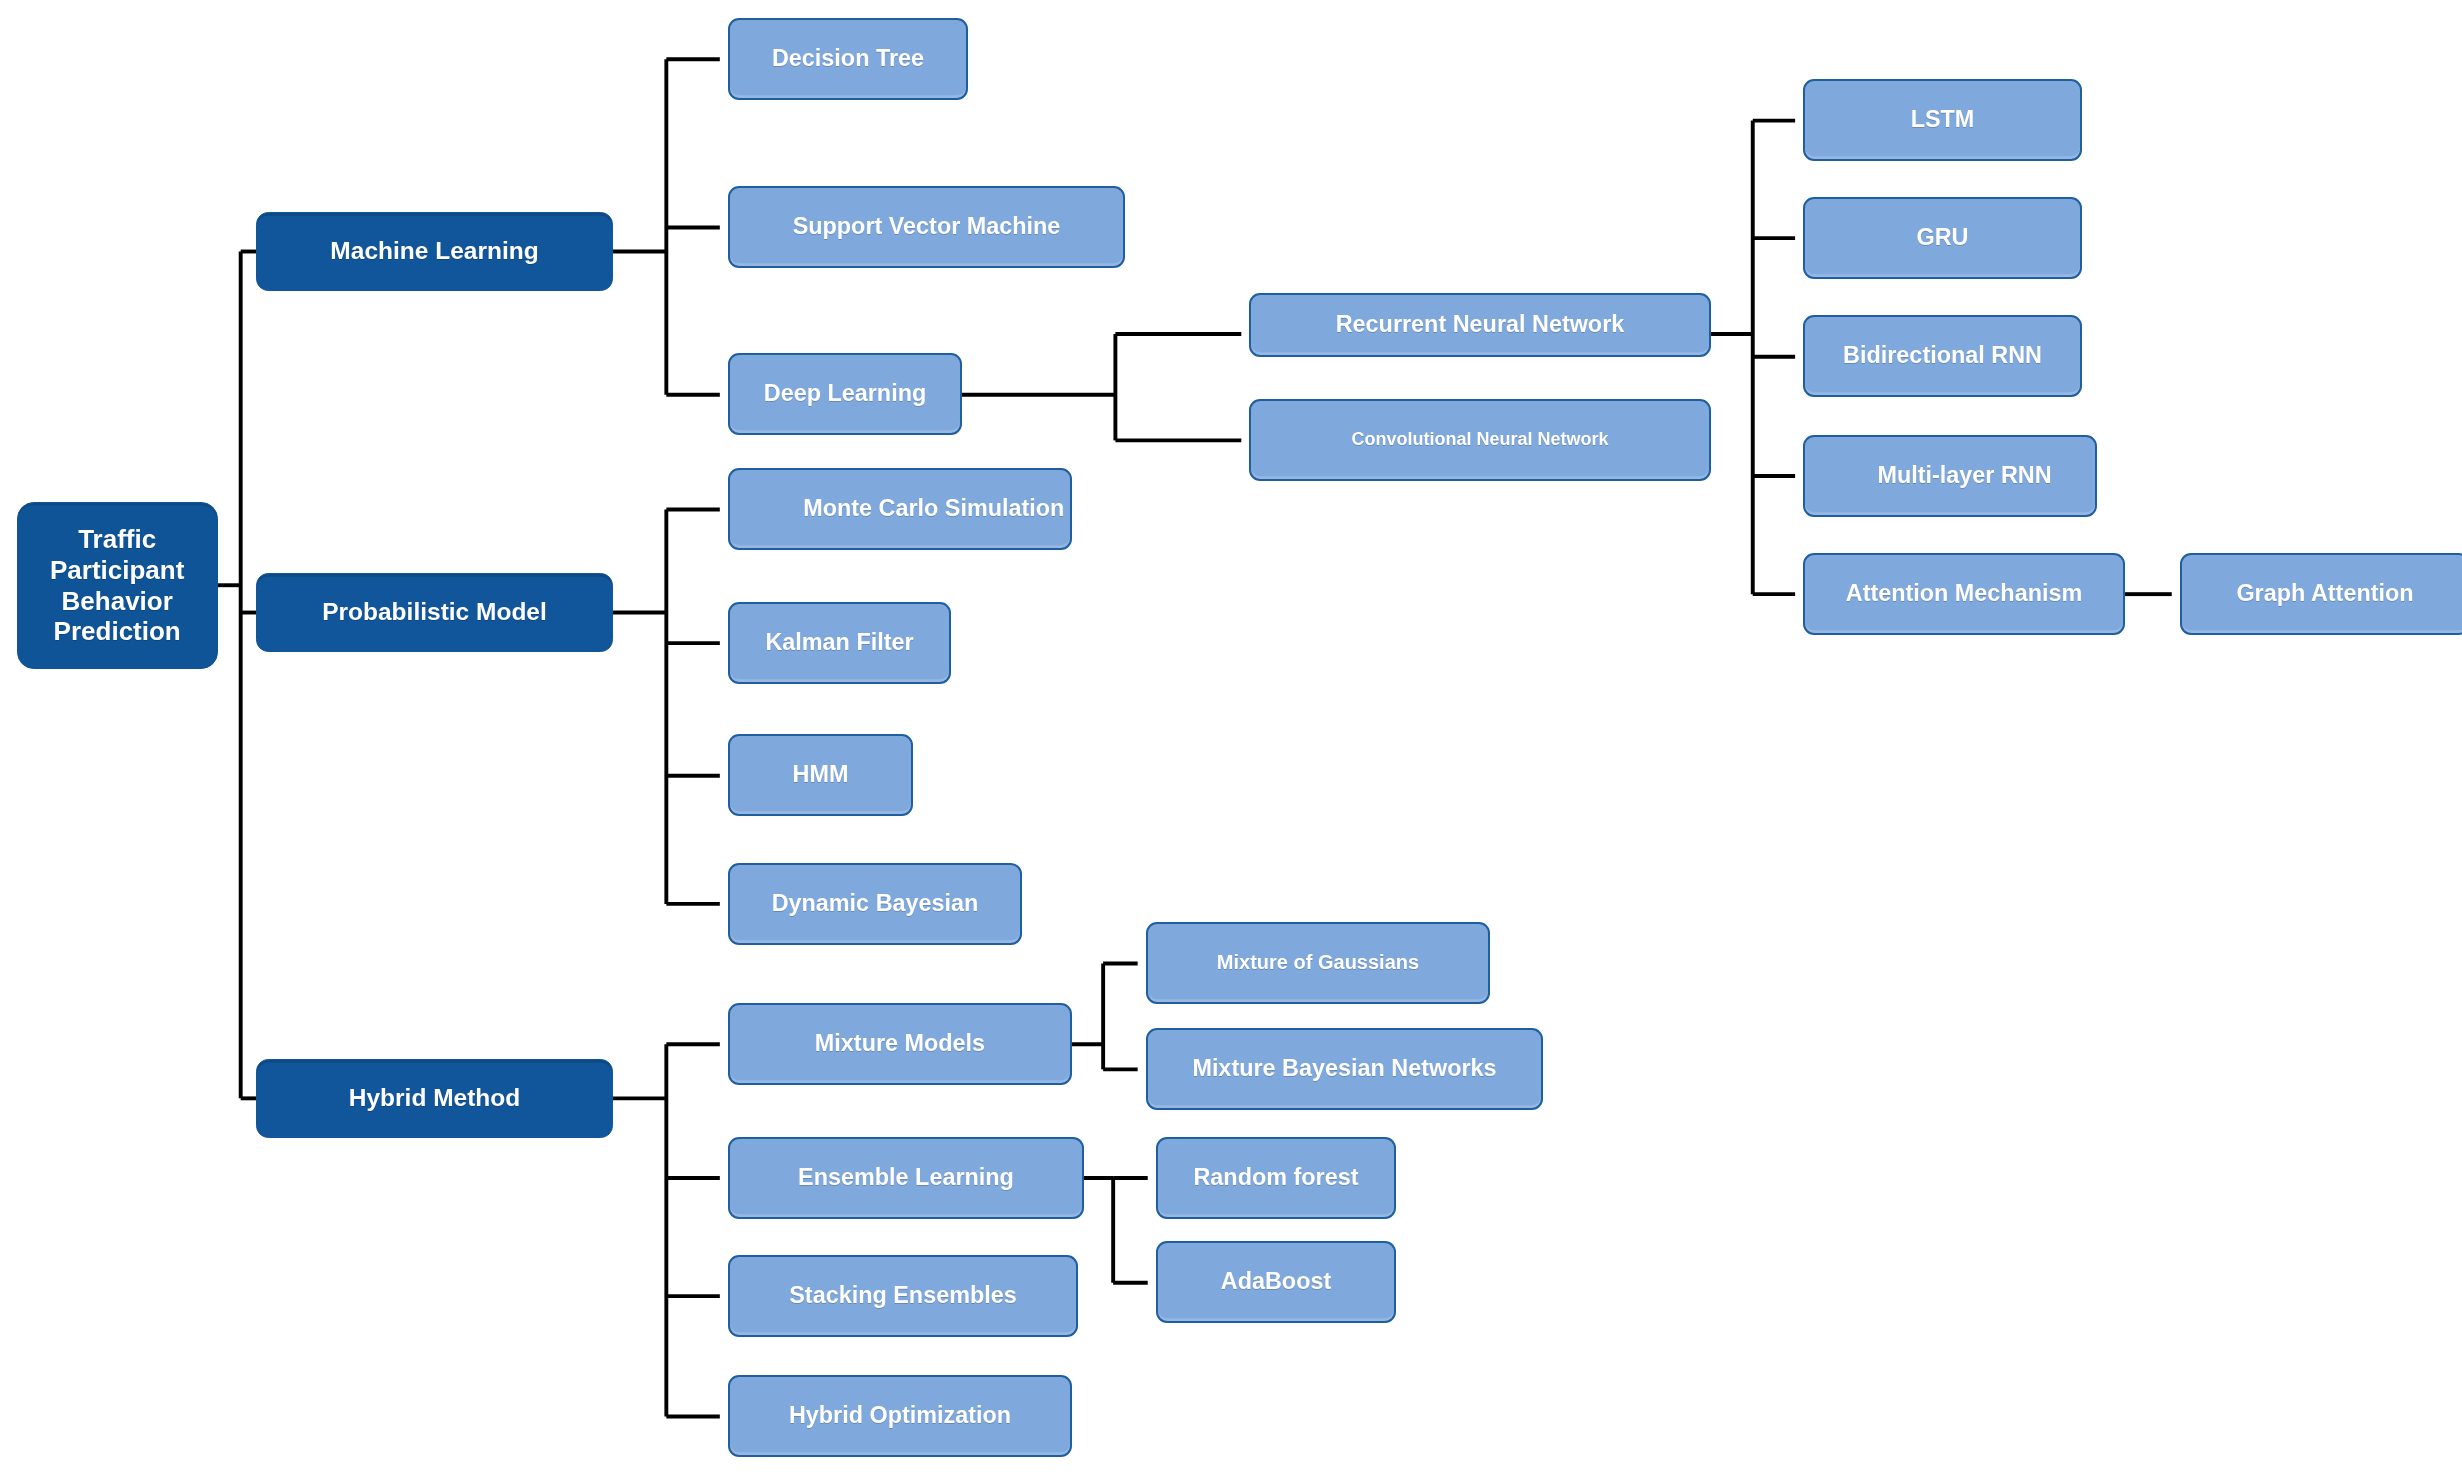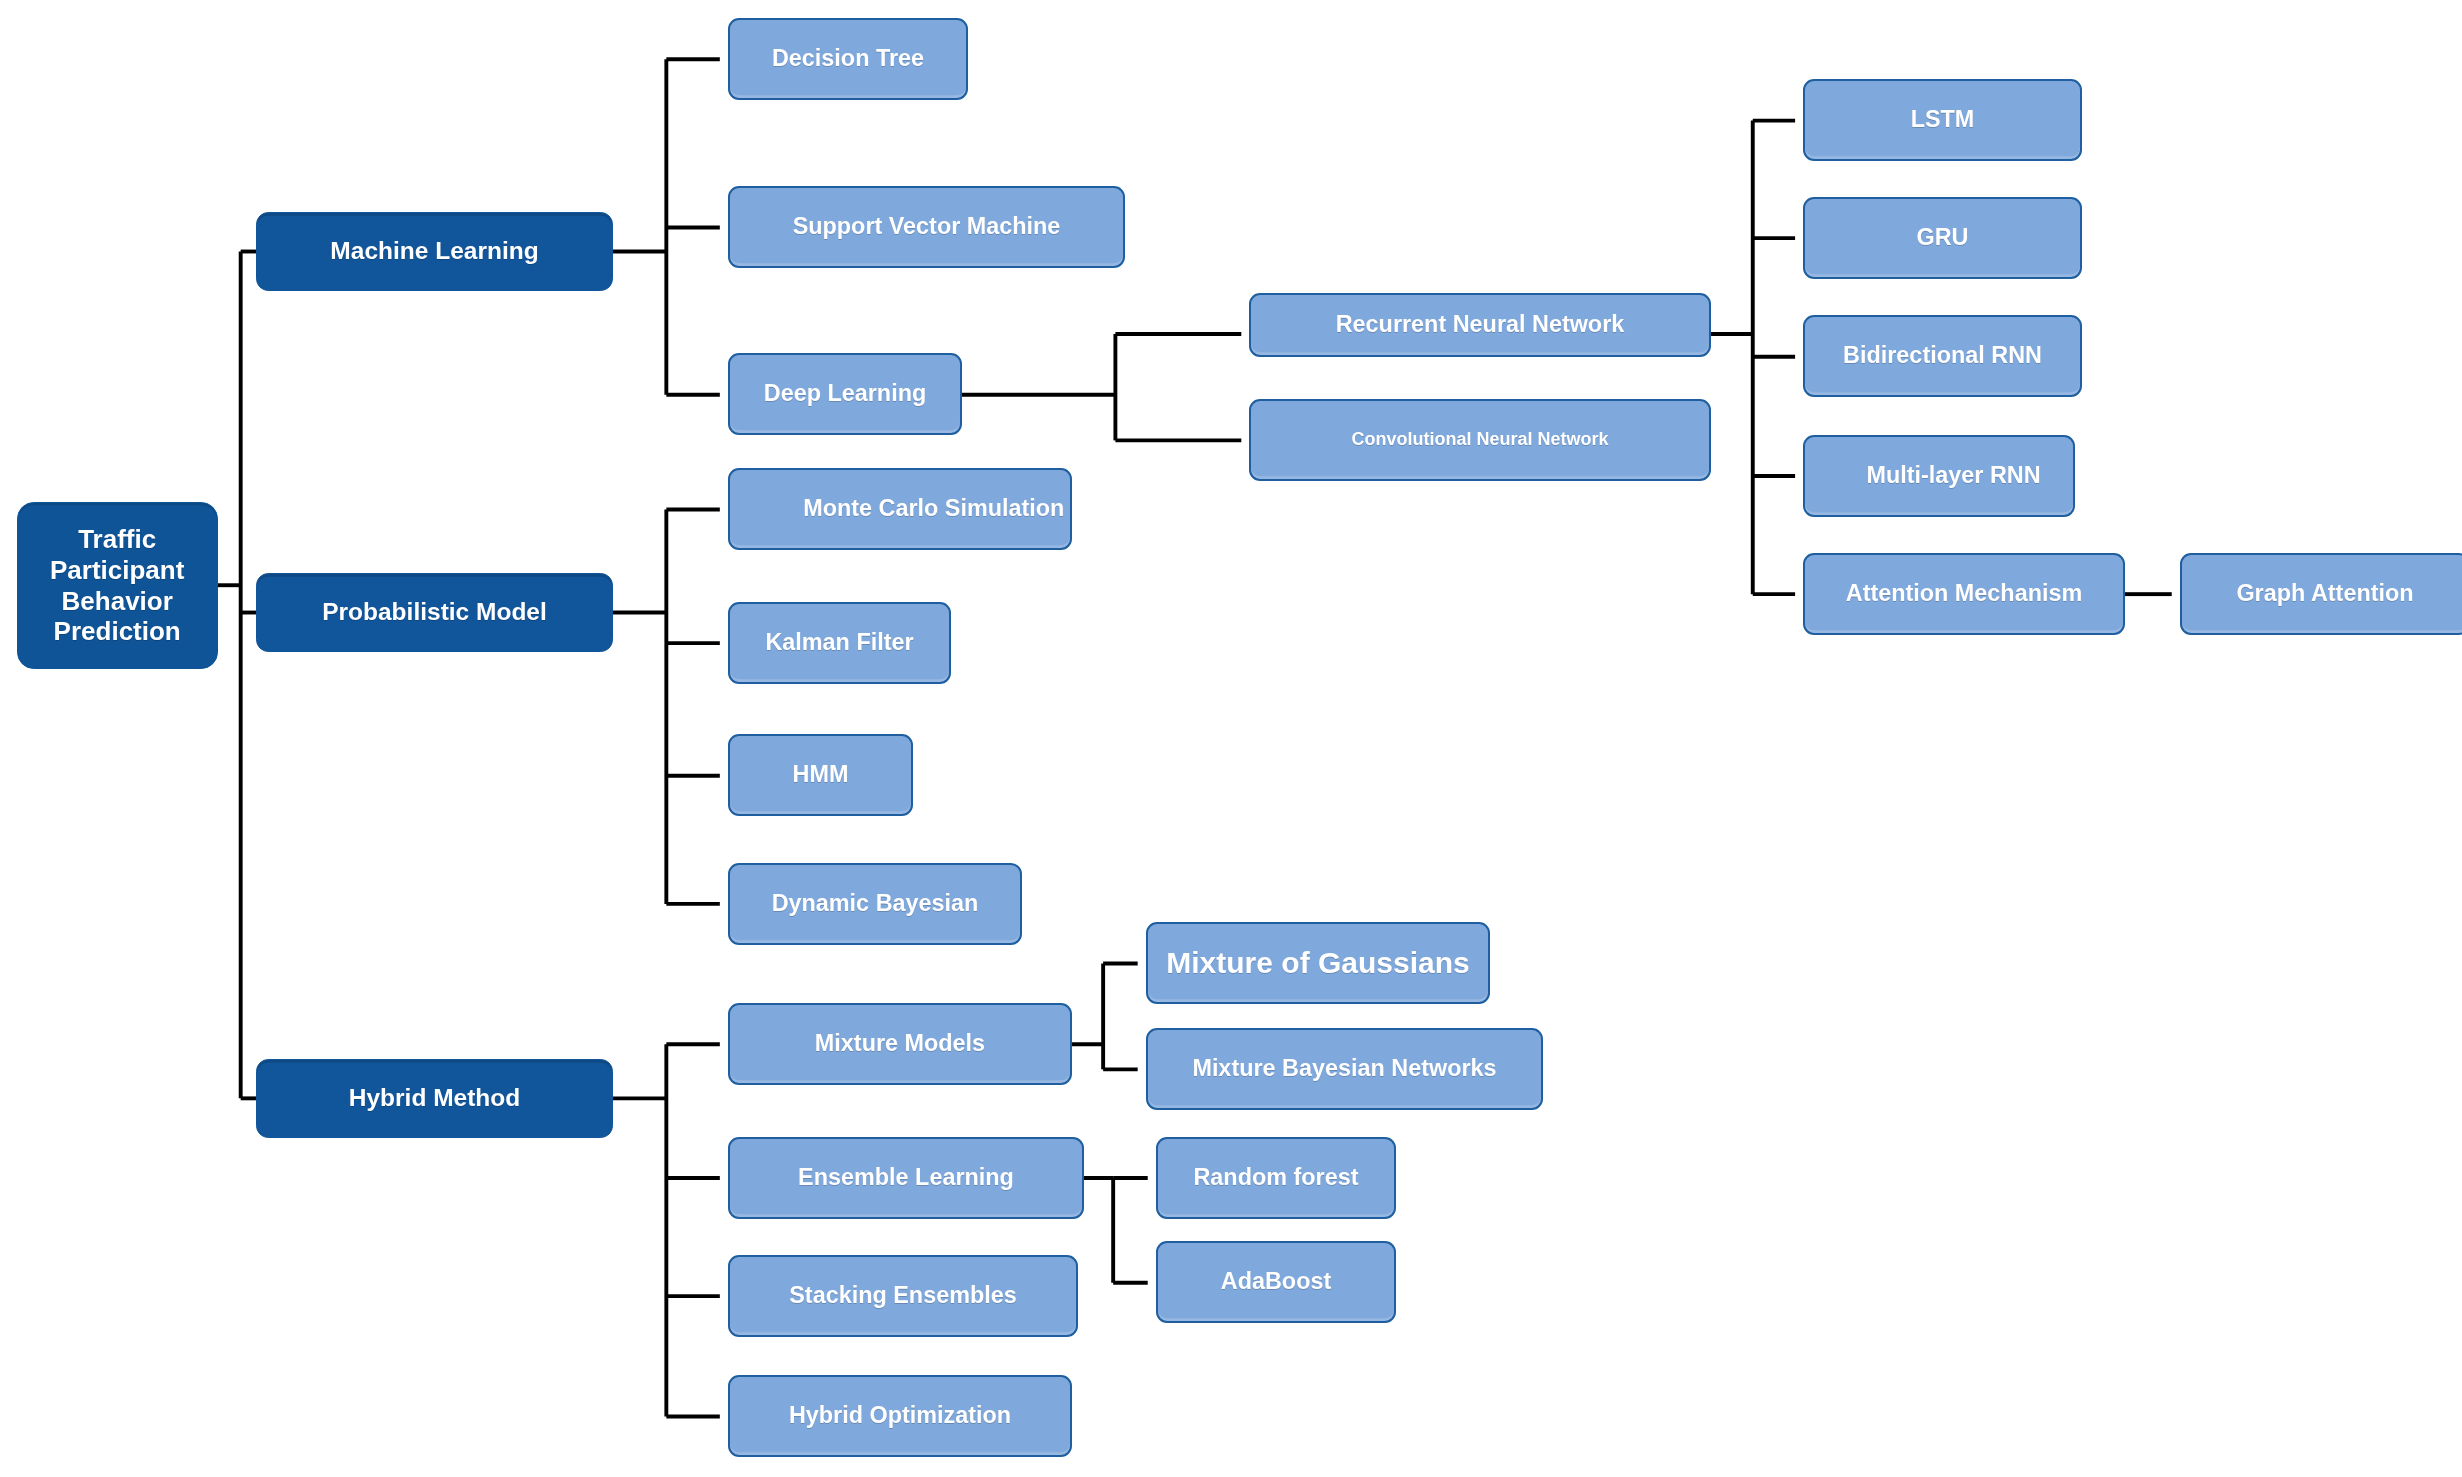--- a/index.html
+++ b/index.html
@@ -96,21 +96,21 @@
       </div>
       <div class="node leaf" style="left: 1795px; top: 79px; width: 279px; height: 82px; font-size: 23.4px;">
         <span>LSTM</span>
       </div>
       <div class="node leaf" style="left: 1795px; top: 197px; width: 279px; height: 82px; font-size: 23.4px;">
         <span>GRU</span>
       </div>
       <div class="node leaf" style="left: 1795px; top: 315px; width: 279px; height: 82px; font-size: 23.4px;">
         <span>Bidirectional RNN</span>
       </div>
-      <div class="node leaf" style="left: 1795px; top: 435px; width: 272px; height: 82px; font-size: 23.4px; padding-left: 29px;">
+      <div class="node leaf" style="left: 1795px; top: 435px; width: 294px; height: 82px; font-size: 23.4px; padding-left: 29px;">
         <span>Multi-layer RNN</span>
       </div>
       <div class="node leaf" style="left: 1795px; top: 553px; width: 322px; height: 82px; font-size: 23.4px; justify-content: center;">
         <span>Attention Mechanism</span>
       </div>
       <div class="node leaf" style="left: 2172px; top: 553px; width: 290px; height: 82px; font-size: 23.4px;">
         <span>Graph Attention</span>
       </div>
       <div class="node leaf" style="left: 720px; top: 468px; width: 344px; height: 82px; font-size: 23.4px; justify-content: flex-end;">
         <span>Monte Carlo Simulation</span>
@@ -129,21 +129,21 @@
       </div>
       <div class="node leaf" style="left: 720px; top: 1137px; width: 356px; height: 82px; font-size: 23.4px;">
         <span>Ensemble Learning</span>
       </div>
       <div class="node leaf" style="left: 720px; top: 1255px; width: 350px; height: 82px; font-size: 23.4px;">
         <span>Stacking Ensembles</span>
       </div>
       <div class="node leaf" style="left: 720px; top: 1375px; width: 344px; height: 82px; font-size: 23.4px;">
         <span>Hybrid Optimization</span>
       </div>
-      <div class="node leaf" style="left: 1138px; top: 922px; width: 344px; height: 82px; font-size: 30px;">
+      <div class="node leaf" style="left: 1138px; top: 922px; width: 344px; height: 82px; font-size: 20px;">
         <span>Mixture of Gaussians</span>
       </div>
       <div class="node leaf" style="left: 1138px; top: 1028px; width: 397px; height: 82px; font-size: 23.4px;">
         <span>Mixture Bayesian Networks</span>
       </div>
       <div class="node leaf" style="left: 1148px; top: 1137px; width: 240px; height: 82px; font-size: 23.4px;">
         <span>Random forest</span>
       </div>
       <div class="node leaf" style="left: 1148px; top: 1241px; width: 240px; height: 82px; font-size: 23.4px;">
         <span>AdaBoost</span>

